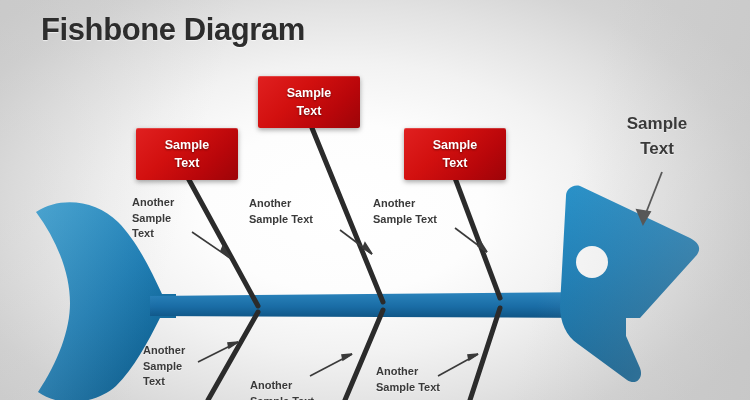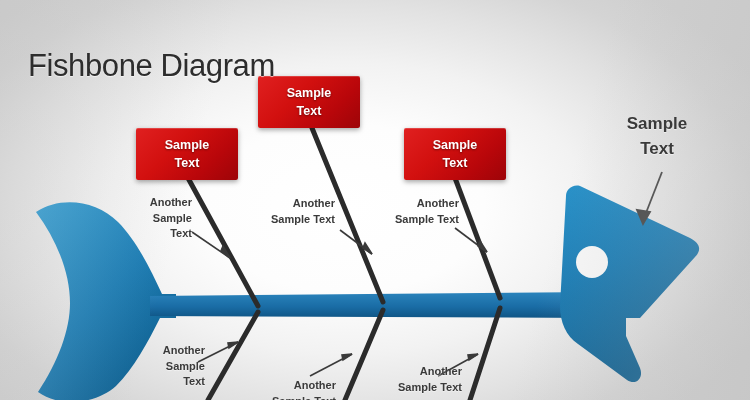--- a/index.html
+++ b/index.html
@@ -24,30 +24,29 @@
     background: linear-gradient(105deg, rgba(190,190,190,0.30) 0%, rgba(255,255,255,0) 28%, rgba(255,255,255,0) 72%, rgba(185,185,185,0.34) 100%);
   }
   #fishsvg {
     position: absolute;
     left: 0; top: 0;
     width: 750px;
     height: 400px;
   }
   .title {
     position: absolute;
-    left: 28px;
+    left: 41px;
     top: 12px;
     font-size: 31px;
-    font-weight: normal;
+    font-weight: bold;
     color: #2d2d2d;
     letter-spacing: -0.4px;
     text-shadow: 0 1px 1px rgba(255,255,255,0.65);
     z-index: 6;
     white-space: nowrap;
-    margin-top: 36px;
   }
   .redbox {
     position: absolute;
     z-index: 5;
     display: flex;
     flex-direction: column;
     align-items: center;
     justify-content: center;
     color: #ffffff;
     font-weight: bold;
@@ -60,21 +59,21 @@
     text-shadow: 0 1px 2px rgba(0,0,0,0.45);
   }
   .redbox span { display: block; }
   .notelabel {
     position: absolute;
     z-index: 5;
     color: #3a3a3a;
     font-size: 11px;
     font-weight: bold;
     line-height: 1.42;
-    text-align: right;
+    text-align: left;
     text-shadow: 0 1px 1px rgba(255,255,255,0.55);
     white-space: nowrap;
   }
   .notelabel span { display: block; }
   .sidelabel {
     position: absolute;
     z-index: 5;
     color: #3a3a3a;
     font-size: 17px;
     font-weight: bold;

